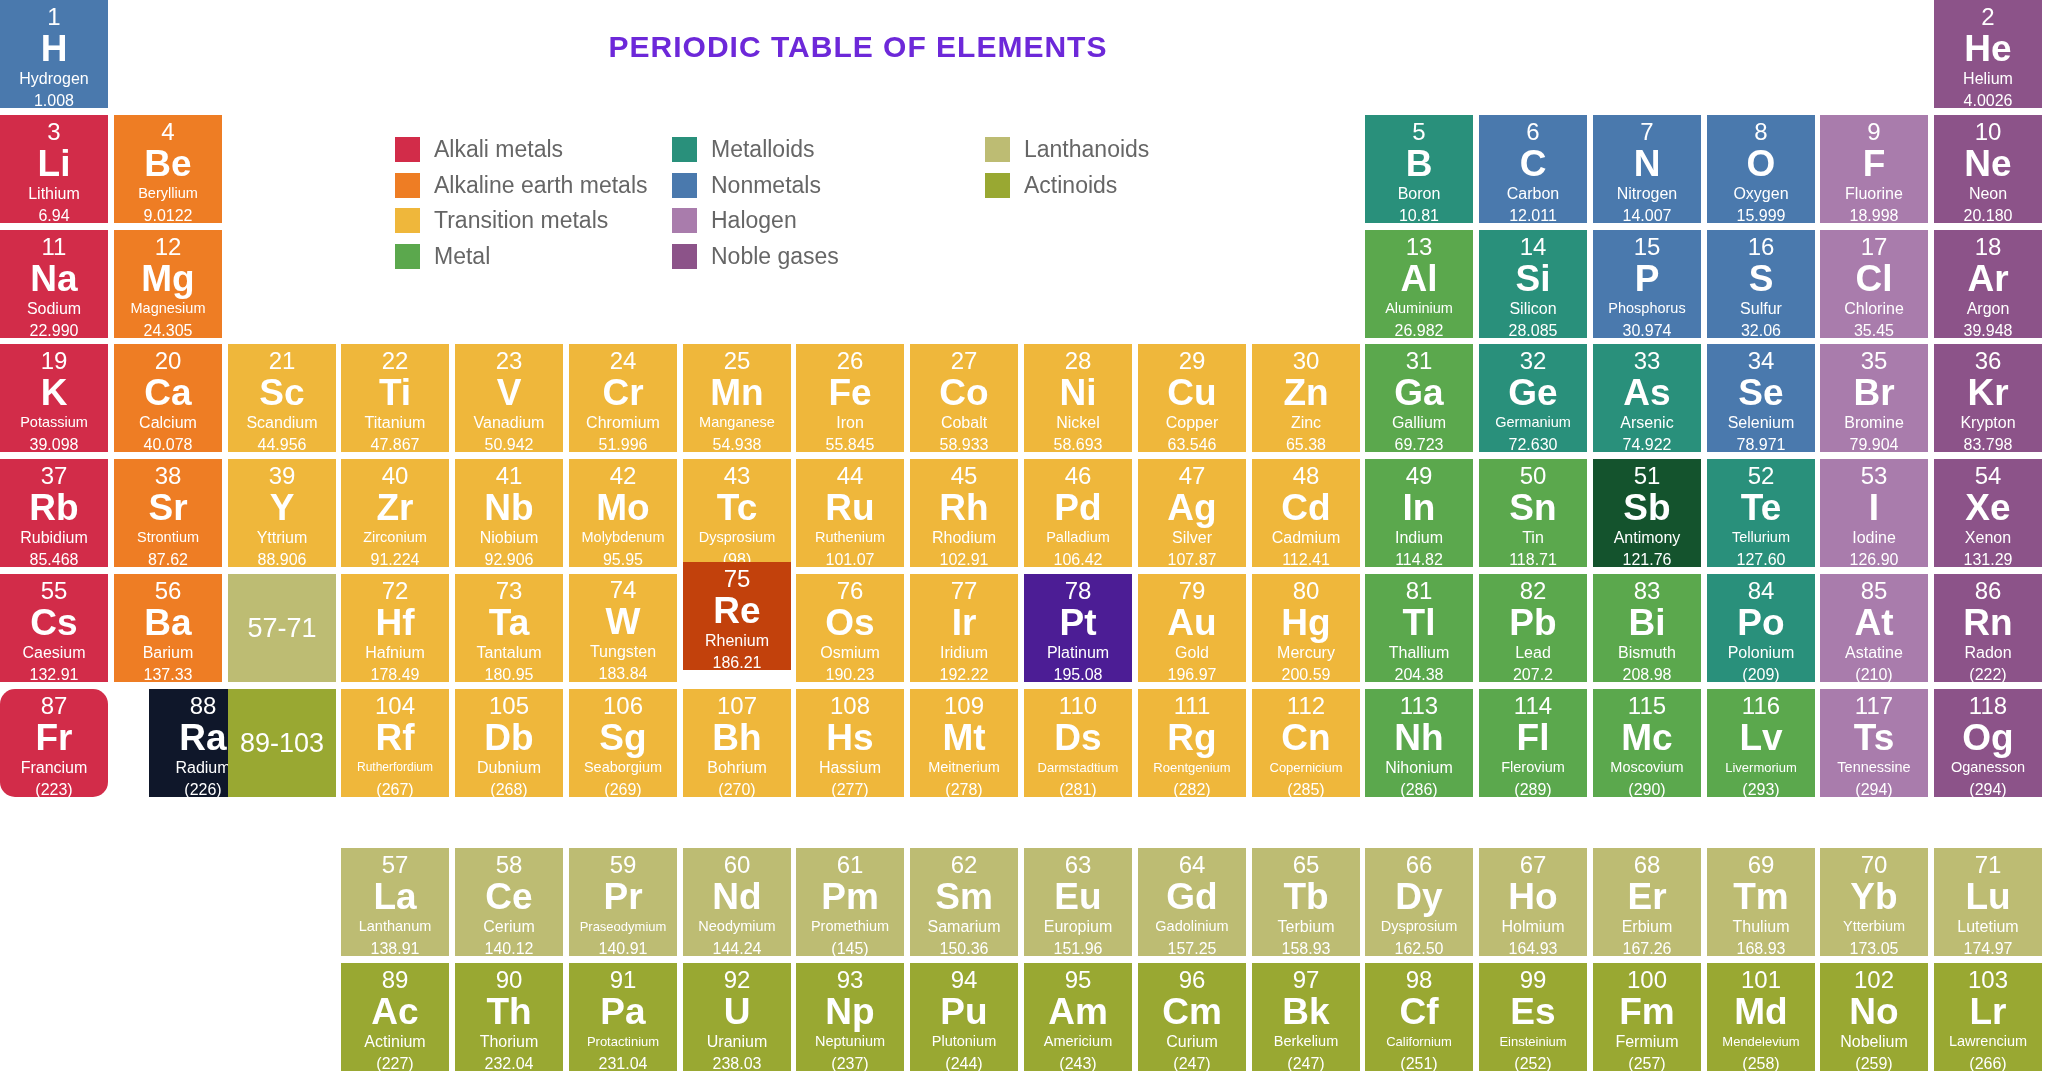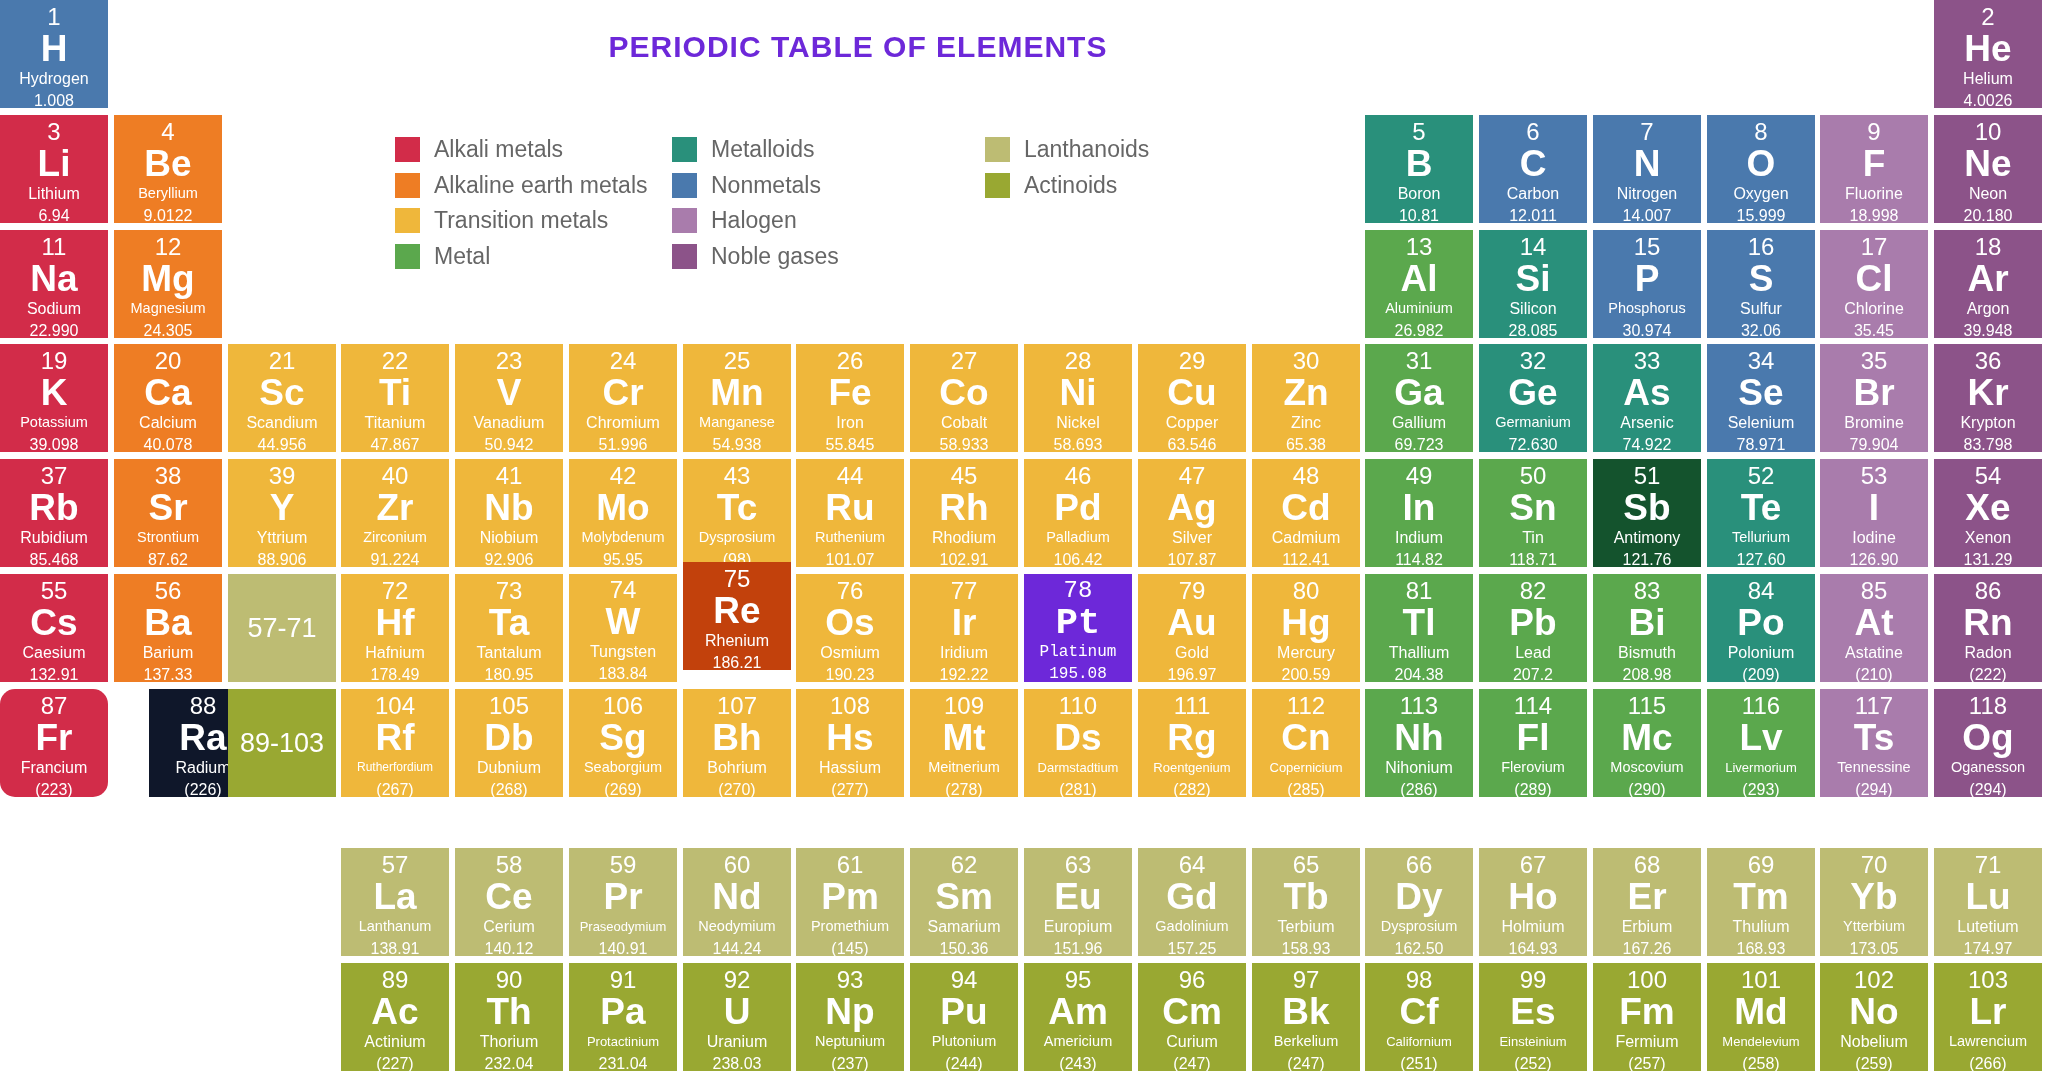--- a/index.html
+++ b/index.html
@@ -496,21 +496,21 @@
     <div class="mass">190.23</div>
   </div>
 
   <div class="cell" style="left: 910px; top: 574px; background: rgb(239, 183, 59);">
     <div class="num">77</div>
     <div class="sym">Ir</div>
     <div class="nm">Iridium</div>
     <div class="mass">192.22</div>
   </div>
 
-  <div class="cell" style="left: 1024px; top: 574px; background: #6d28d9; font-family: Liberation Mono, monospace;">
+  <div class="cell" style="left: 1024px; top: 574px; background: #4c1d95;">
     <div class="num">78</div>
     <div class="sym">Pt</div>
     <div class="nm">Platinum</div>
     <div class="mass">195.08</div>
   </div>
 
   <div class="cell" style="left: 1138px; top: 574px; background: rgb(239, 183, 59);">
     <div class="num">79</div>
     <div class="sym">Au</div>
     <div class="nm">Gold</div>

